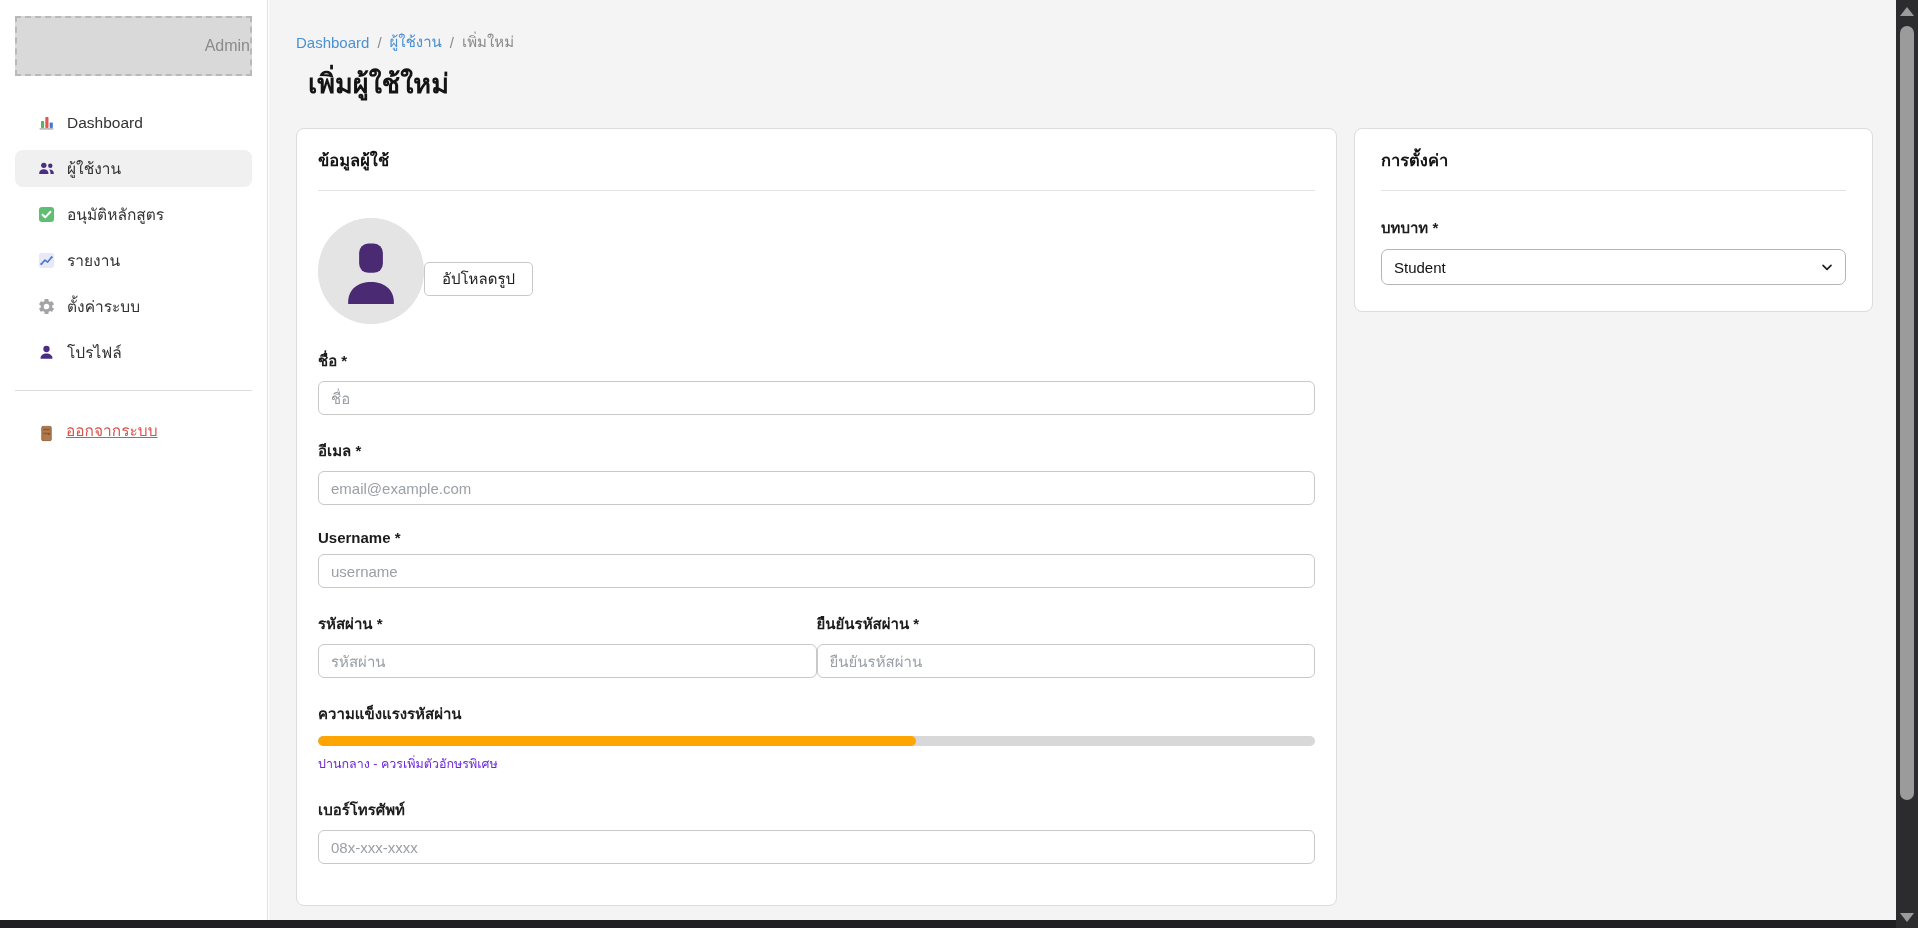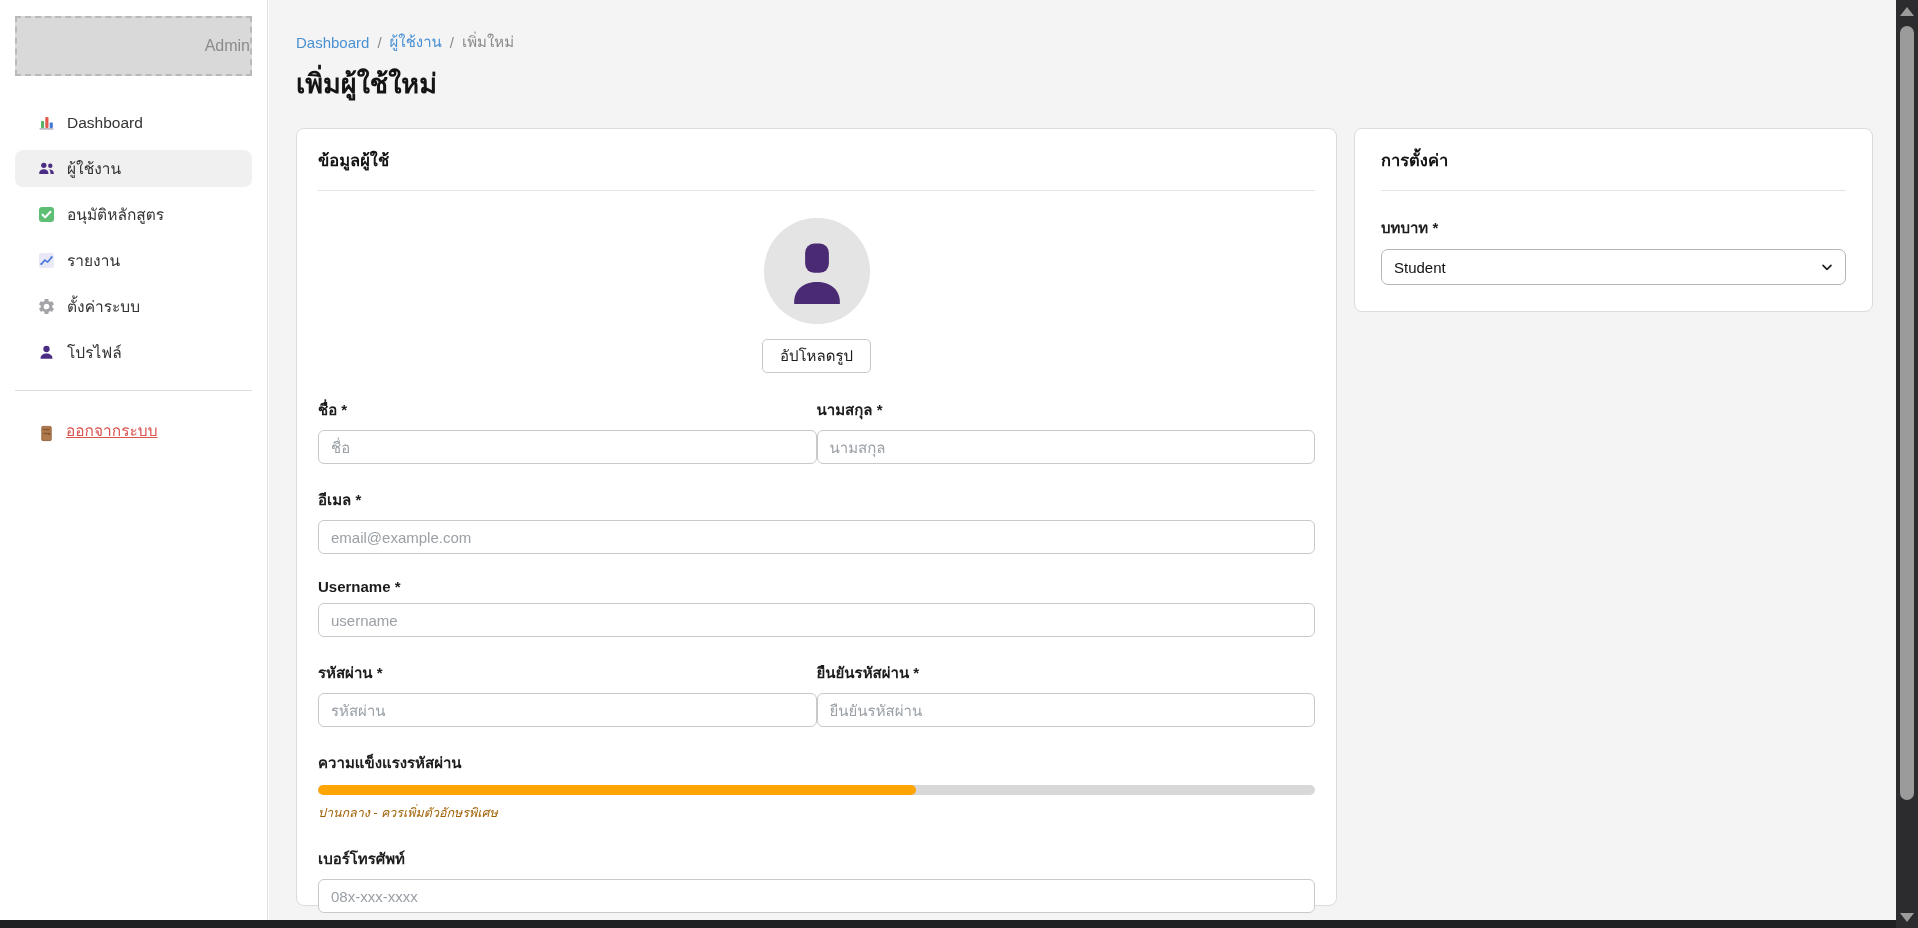--- a/index.html
+++ b/index.html
@@ -21,49 +21,49 @@
   .nav-icon svg { width:100%; height:100%; }
   .side-divider { border:none; border-top:1px solid #dcdcdc; margin:19px 0 0 0; }
   .logout { display:flex; align-items:flex-end; gap:10px; margin-top:27px; padding-left:22px;
             font-size:15.5px; color:#d9534f; text-decoration:underline; cursor:pointer; }
 
   
   .main { position:absolute; left:269px; top:0; width:1627px; height:920px; background:#f4f4f5; }
   .breadcrumb { position:absolute; left:27px; top:30px; font-size:15px; color:#8a8a8a;
                 display:flex; gap:8px; align-items:center; }
   .breadcrumb .crumb-link { color:#4a90d2; text-decoration:none; cursor:pointer; }
-  .page-title { position:absolute; left:27px; top:62px; font-size:27px; font-weight:700; color:#141414; }
+  .page-title { position:absolute; left:39px; top:62px; font-size:27px; font-weight:700; color:#141414; }
 
   .card { position:absolute; background:#fff; border:1px solid #dcdcdc; border-radius:8px; }
   .card-user { left:27px; top:128px; width:1041px; height:778px; padding:18px 21px 0 21px; }
   .card-settings { left:1085px; top:128px; width:519px; height:184px; padding:18px 26px 0 26px; }
   .card-header { font-size:16.5px; font-weight:700; color:#141414; padding-bottom:17px; }
   .card hr { border:none; border-top:1px solid #e3e3e3; }
 
   
-  .avatar-wrap { display:flex; flex-direction:column; align-items:center; margin-top:27px; }
+  .avatar-wrap { display:flex; flex-direction:row; align-items:center; margin-top:27px; }
   .avatar { width:106px; height:106px; border-radius:50%; background:#e4e4e4;
             display:flex; align-items:center; justify-content:center; overflow:hidden; }
   .upload-btn { margin-top:15px; height:34px; padding:0 17px; background:#fff;
                 border:1px solid #c8c8c8; border-radius:5px; font-size:15px; color:#1c1c1c; cursor:pointer;
                 font-family:inherit; }
 
   
   .form { margin-top:25px; }
   .row { display:flex; }
   .field { flex:1; }
   .group { margin-bottom:24px; }
   label.f-label { display:block; font-size:15px; font-weight:700; color:#1c1c1c; margin-bottom:8px; }
   .text-input { width:100%; height:34px; border:1px solid #c9c9c9; border-radius:6px;
                 padding:0 12px; font-size:15px; color:#333; background:#fff; font-family:inherit; }
   .text-input::placeholder { color:#9aa0a6; }
 
   .strength-bar { margin-top:10px; height:10px; border-radius:5px; background:#d8d8d8; overflow:hidden; }
   .strength-fill { height:100%; border-radius:5px; background:#ffa502; width:0; }
-  .strength-helper { margin-top:8px; font-size:12.5px; color:#a16207;font-style:italic; }
+  .strength-helper { margin-top:8px; font-size:12.5px; color:#6d28d9; }
 
   
   .role-label { display:block; font-size:15px; font-weight:700; margin:25px 0 9px 0; }
   .select-wrap { position:relative; }
   .role-select { width:100%; height:36px; border:1px solid #b5b5b5; border-radius:7px;
                  background:#fff; font-size:15px; color:#111; padding:0 34px 0 12px;
                  appearance:none; -webkit-appearance:none; font-family:inherit; cursor:pointer; }
   .select-chevron { position:absolute; right:11px; top:10px; width:16px; height:16px; pointer-events:none; }
 
   
@@ -196,24 +196,20 @@
         </div>
         <button class="upload-btn">อัปโหลดรูป</button>
       </div>
 
       <div class="form">
         <div class="row group">
           <div class="field">
             <label class="f-label">ชื่อ *</label>
             <input class="text-input" placeholder="ชื่อ" style="">
           </div>
-          <div class="field">
-            <label class="f-label">นามสกุล *</label>
-            <input class="text-input" placeholder="นามสกุล" style="">
-          </div>
         </div>
 
         <div class="group">
           <label class="f-label">อีเมล *</label>
           <input class="text-input" placeholder="email@example.com" style="">
         </div>
 
         <div class="group">
           <label class="f-label">Username *</label>
           <input class="text-input" placeholder="username" style="">

